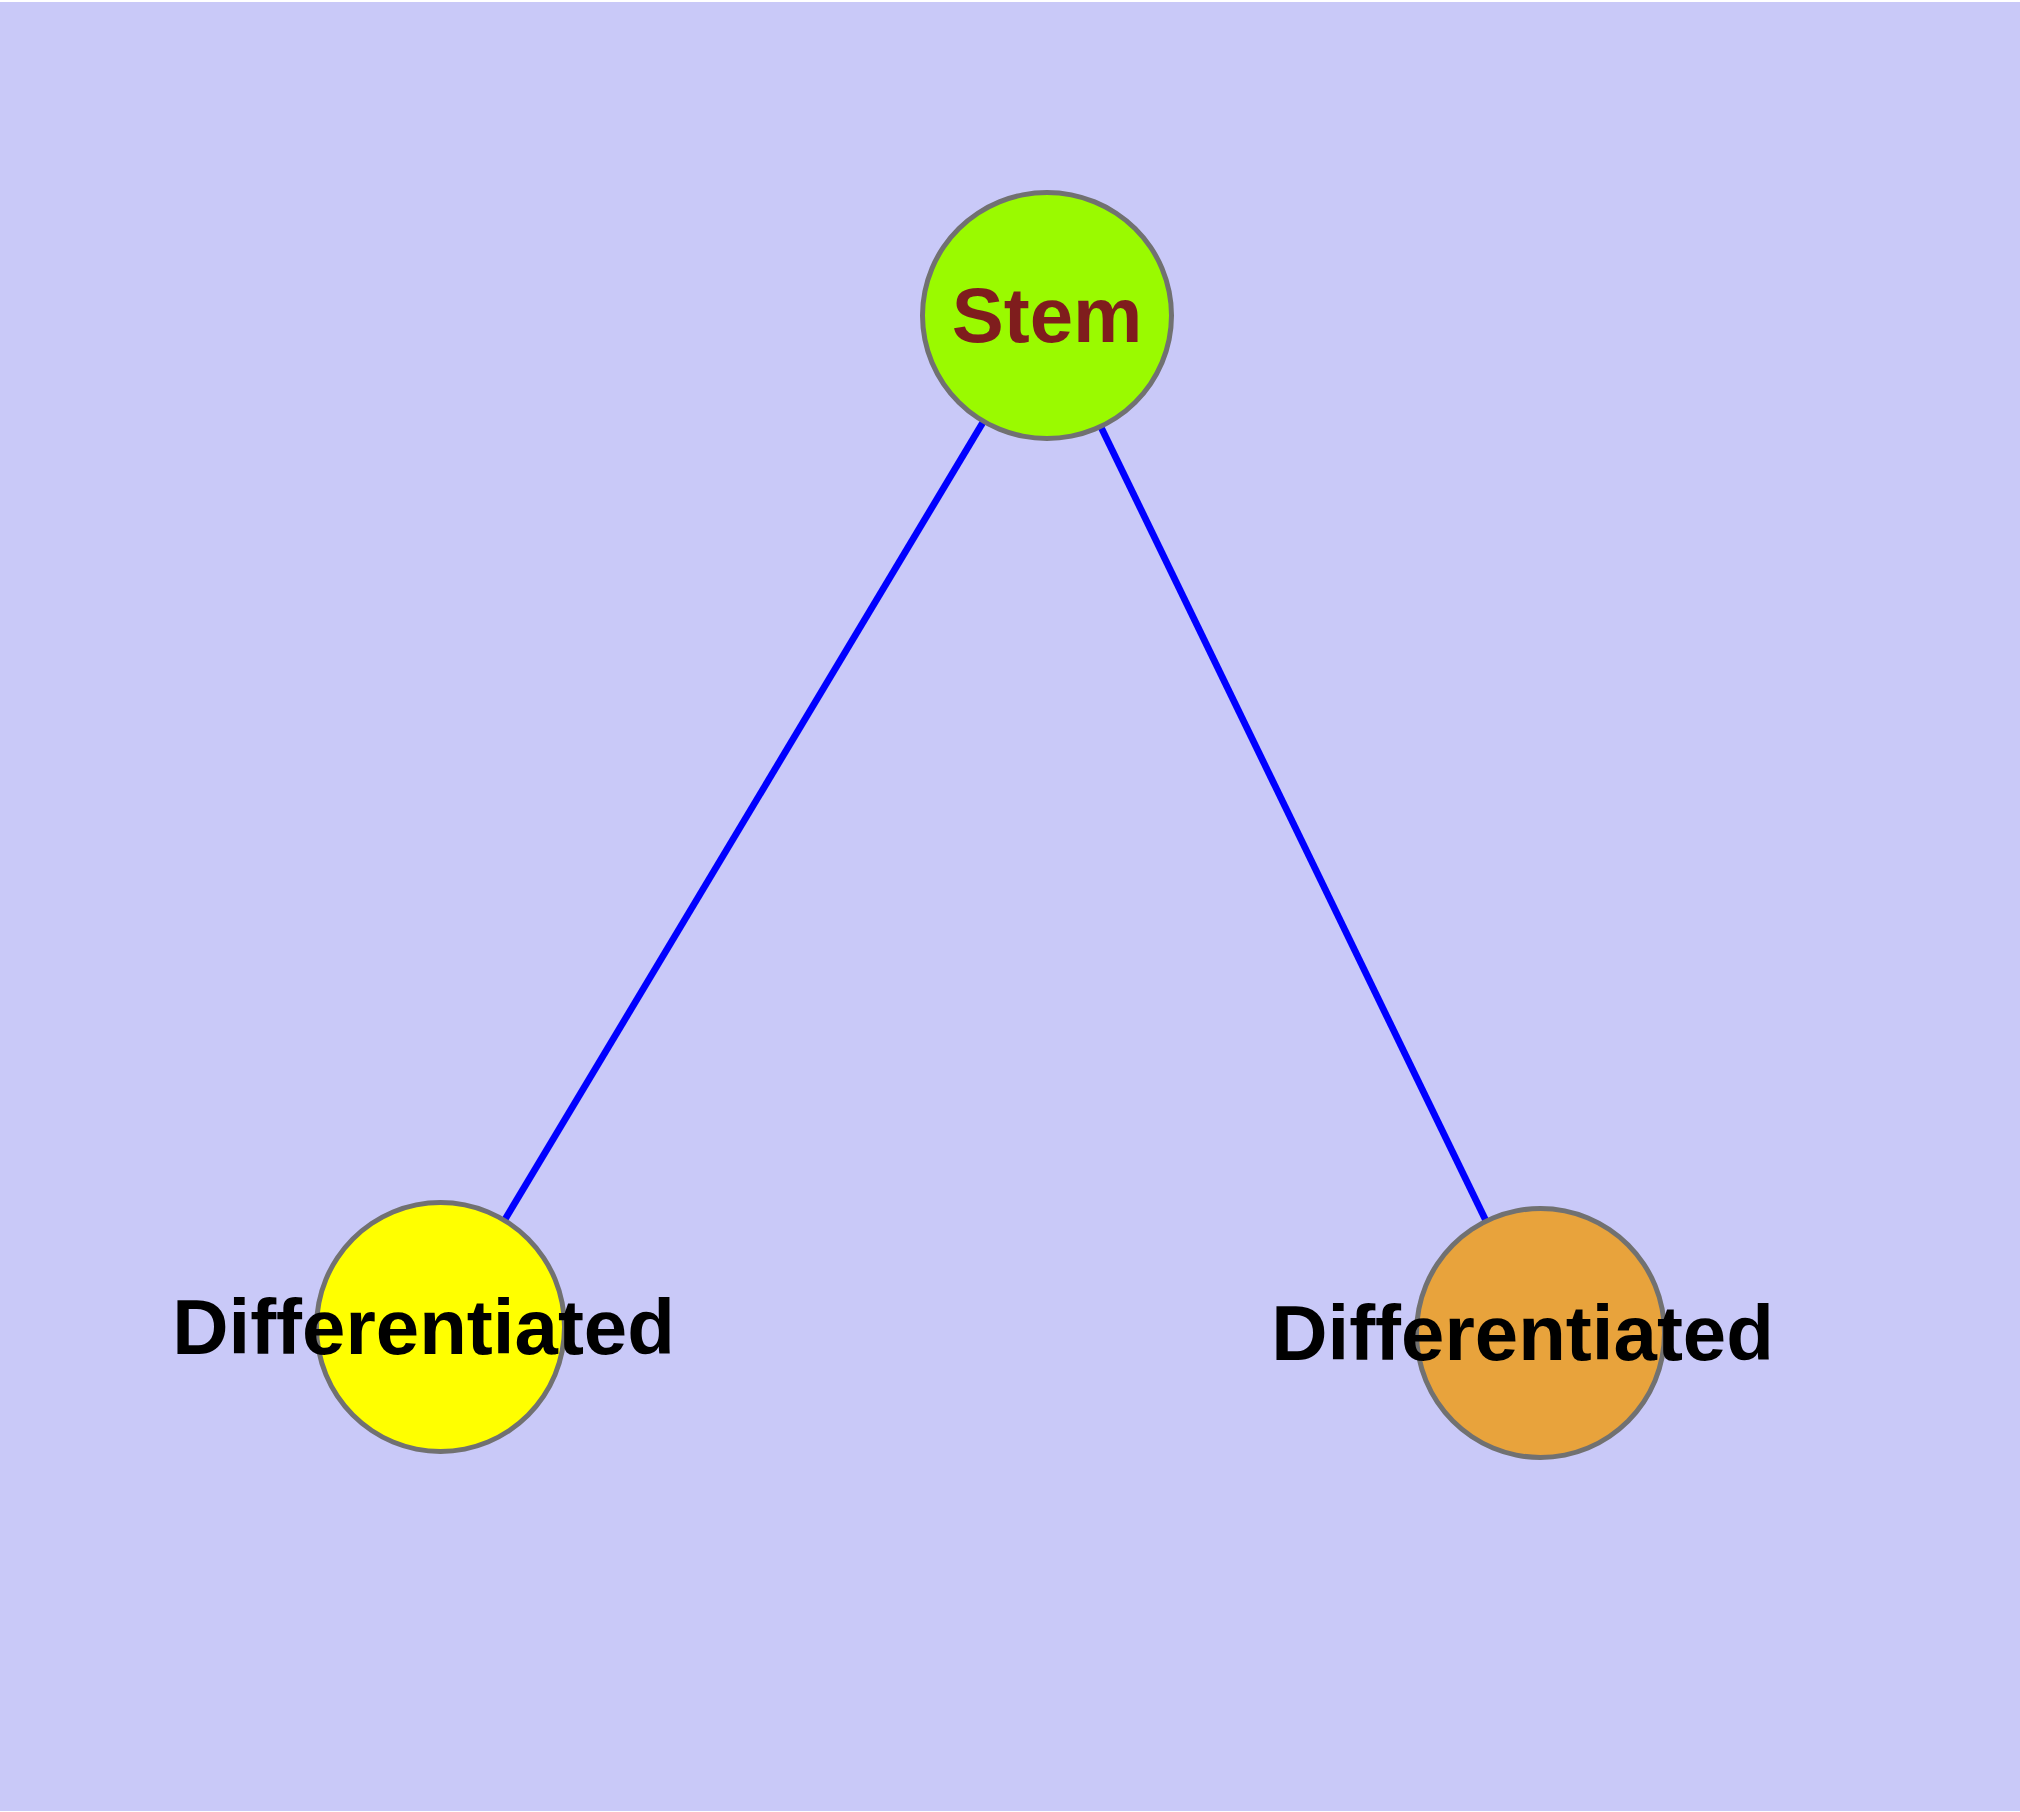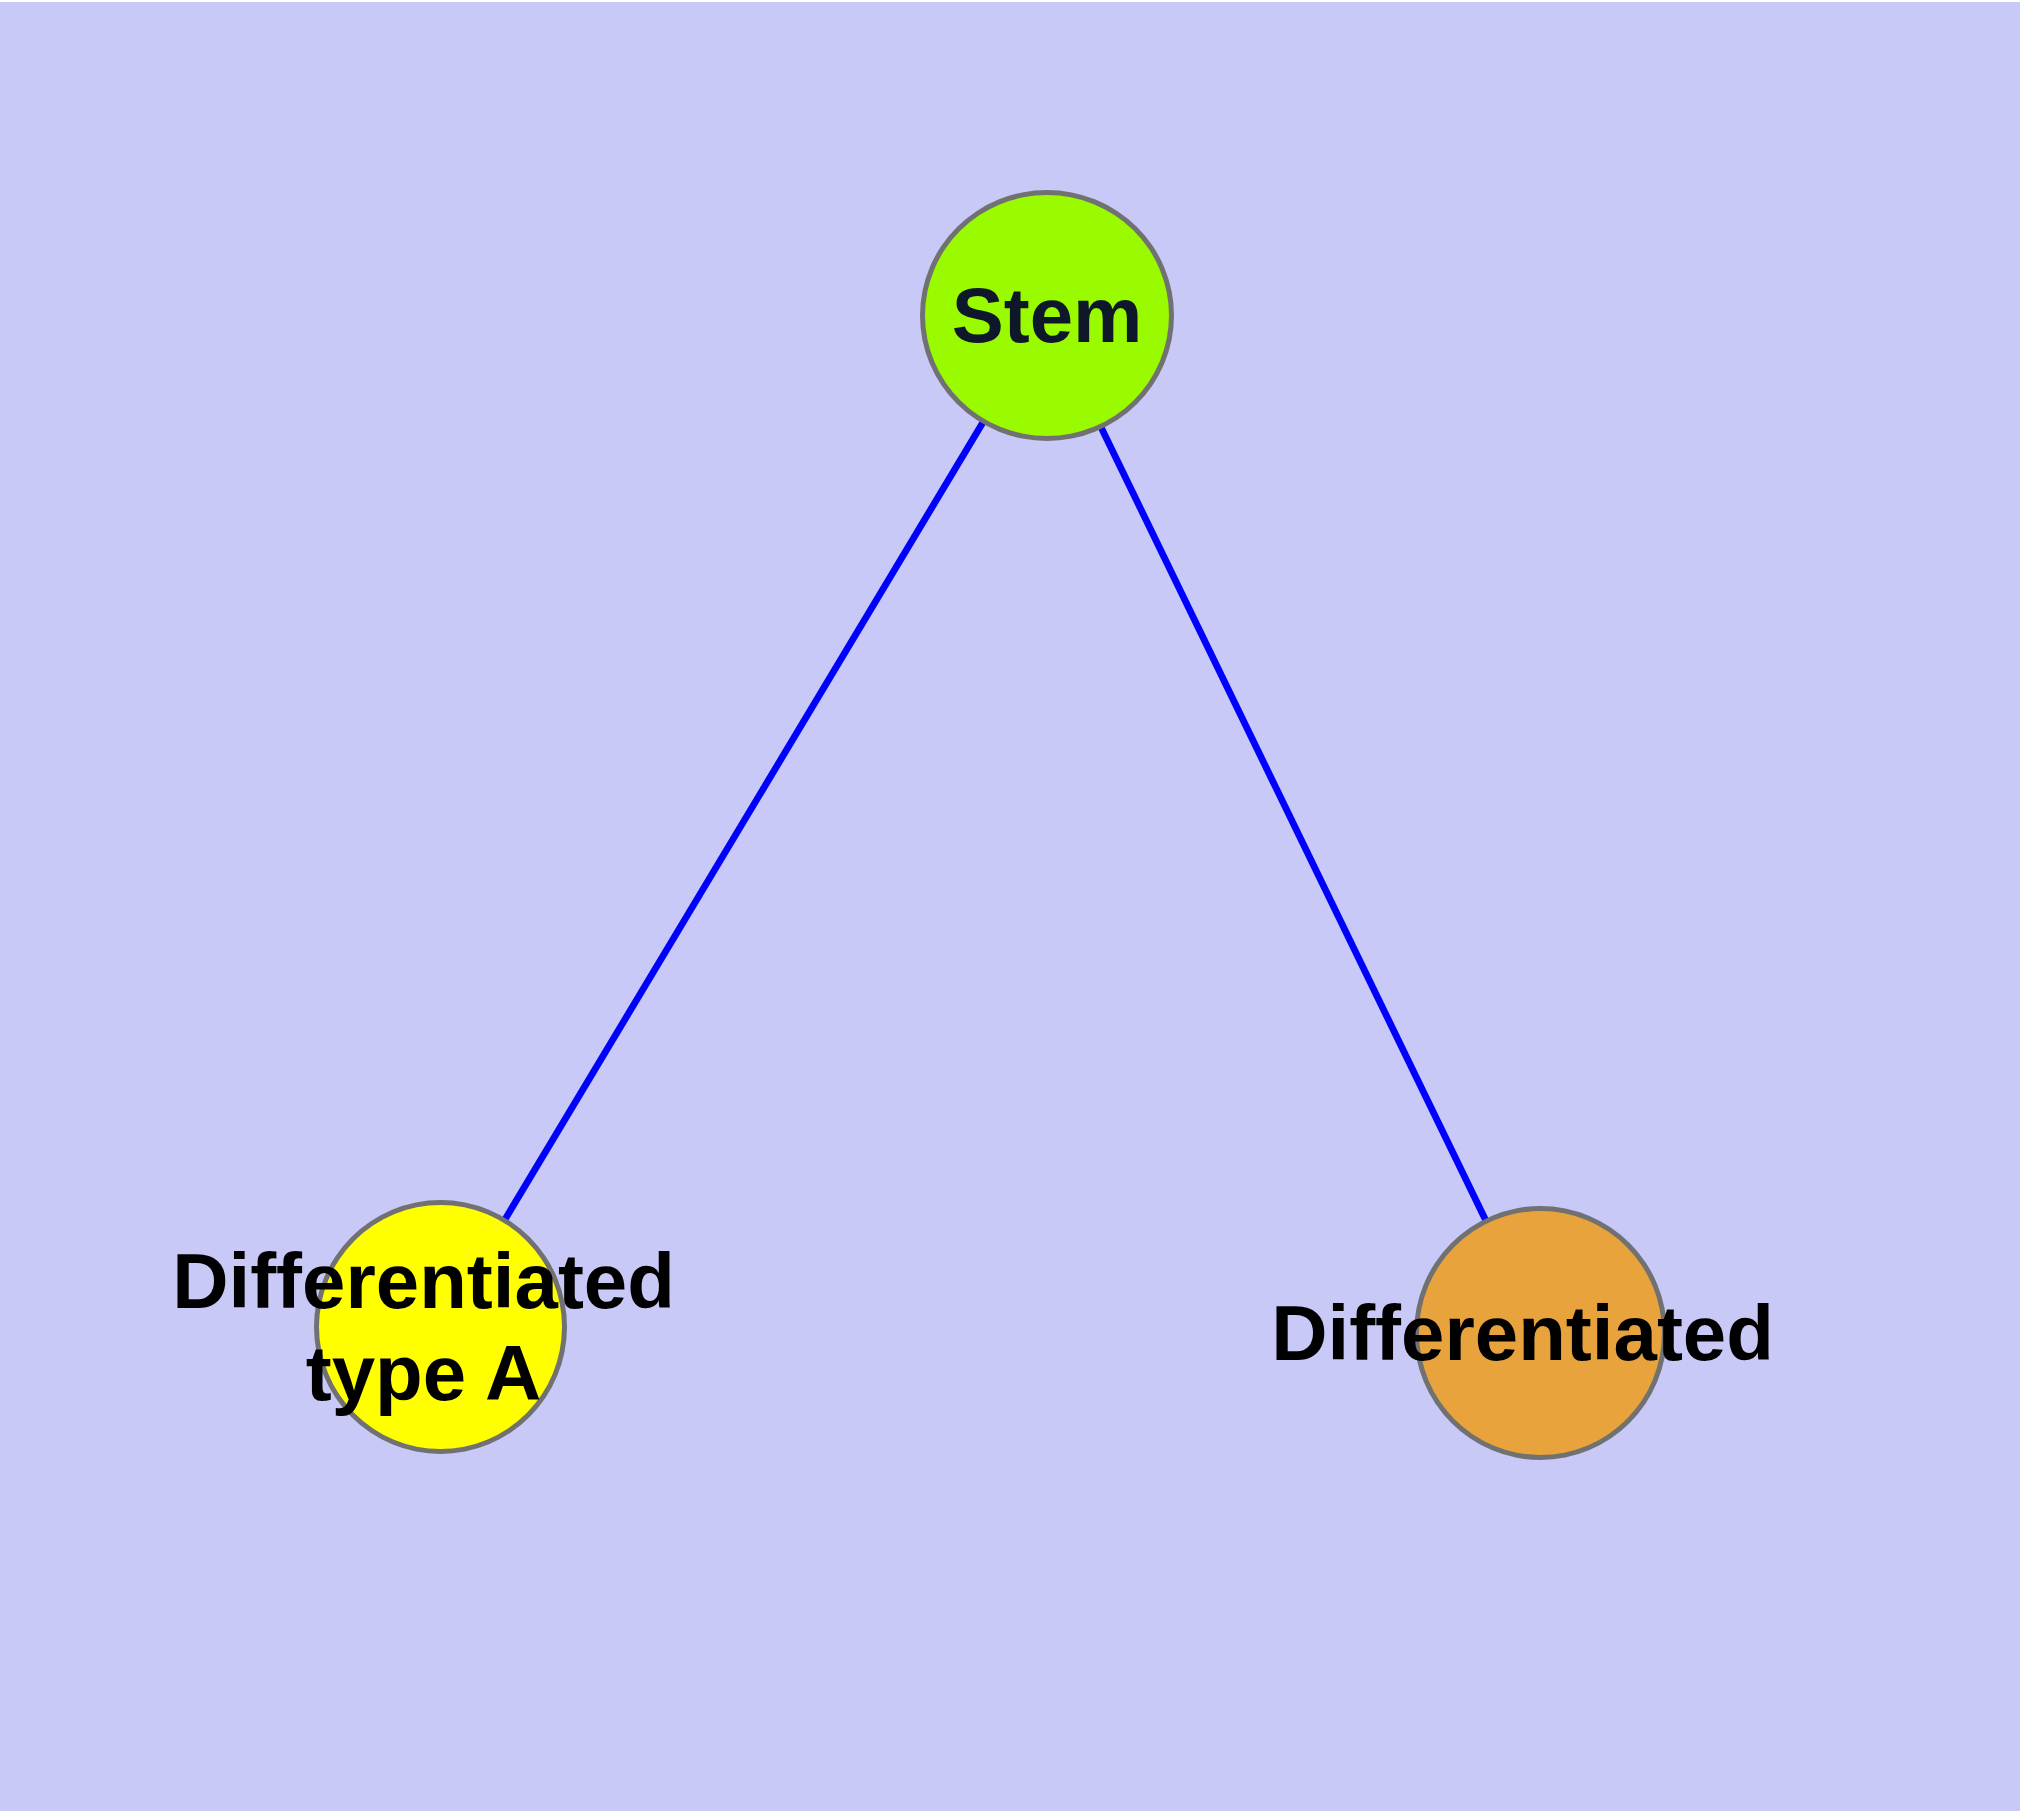--- a/index.html
+++ b/index.html
@@ -44,29 +44,28 @@
 <body>
 
 <div class="canvas" style="background: rgb(201, 201, 248);">
 
   <svg class="edges" width="2021" height="1809" viewBox="0 0 2384 2134">
     <line x1="1235" y1="370" x2="519" y2="1564" stroke="#0000FF" stroke-width="8"></line>
     <line x1="1235" y1="370" x2="1817" y2="1570" stroke="#0000FF" stroke-width="8"></line>
   </svg>
 
   <div class="node" style="left: 920px; top: 188px; width: 254px; height: 251px; background: rgb(154, 250, 0); border-color: rgb(113, 113, 113);">
-    <div class="node-label" style="color: #0f172a;">
+    <div class="node-label" style="color: #7f1d1d;">
       <div>Stem</div>
     </div>
   </div>
 
   <div class="node" style="left: 314px; top: 1198px; width: 253px; height: 254px; background: rgb(255, 255, 0); border-color: rgb(113, 113, 113);">
     <div class="node-label" style="color: rgb(0, 0, 0); transform: translateX(-17px);">
       <div>Differentiated</div>
-      <div>type A</div>
     </div>
   </div>
 
   <div class="node" style="left: 1414px; top: 1204px; width: 253px; height: 254px; background: rgb(232, 163, 60); border-color: rgb(113, 113, 113);">
     <div class="node-label" style="color: rgb(0, 0, 0); transform: translateX(-18px);">
       <div>Differentiated</div>
     </div>
   </div>
 
 </div>

